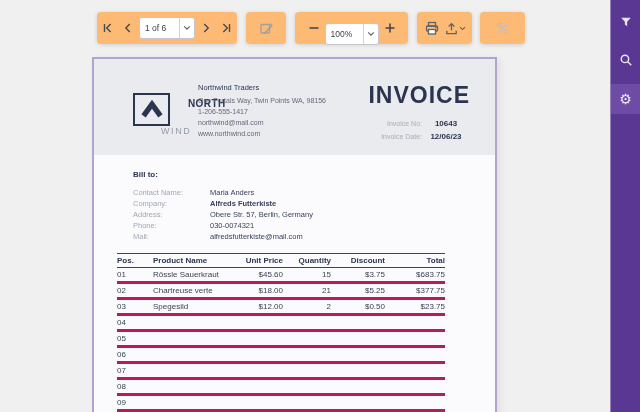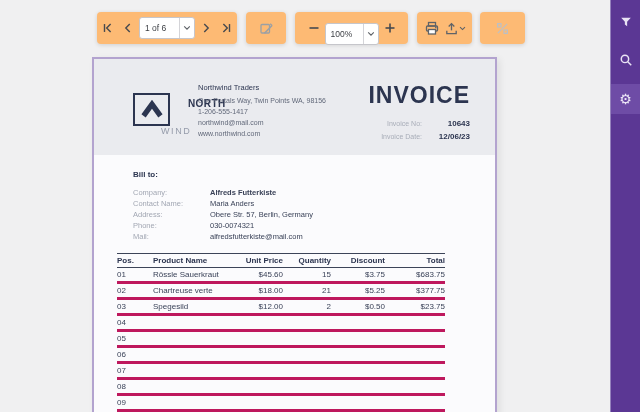--- a/index.html
+++ b/index.html
@@ -77,21 +77,21 @@
   .company .cname { font-size:7.5px; font-weight:normal; color:#2c3550; margin-bottom:3px; }
   .company .cline { font-size:7px; color:#62697a; line-height:11px; }
 
   .inv-title {
     position:absolute; right:25px; top:24px;
     font-size:23px; font-weight:800; letter-spacing:1px; color:#2c3550; line-height:1.1;
   }
   .inv-meta { position:absolute; right:25px; top:60px; width:140px; }
   .meta-row { display:flex; justify-content:flex-end; align-items:baseline; height:13px; }
   .meta-label { font-size:7px; color:#a8adb8; }
-  .meta-value { font-size:8px; font-weight:bold; color:#2c3550; width:48px; text-align:right; }
+  .meta-value { font-size:8px; font-weight:bold; color:#2c3550; width:48px; text-align:center; }
 
   .billto-h { position:absolute; left:39px; top:111px; font-size:8px; font-weight:bold; color:#2c3550; }
   .billto { position:absolute; left:39px; top:128px; }
   .bt-row { display:flex; line-height:11px; }
   .bt-label { width:77px; font-size:7.5px; color:#a2a7b3; }
   .bt-value { font-size:7.5px; color:#3a4258; }
   .bt-value.bold { font-weight:bold; }
 
   .tbl { position:absolute; left:23px; top:194px; width:328px; }
   .trow {
@@ -253,26 +253,26 @@
     </div>
     <div class="meta-row">
       <span class="meta-label">Invoice Date:</span>
       <span class="meta-value">12/06/23</span>
     </div>
   </div>
 
   <div class="billto-h">Bill to:</div>
   <div class="billto">
     <div class="bt-row">
+      <span class="bt-label">Contact Name:</span>
+      <span class="bt-value">Maria Anders</span>
+    </div>
+    <div class="bt-row">
       <span class="bt-label">Company:</span>
       <span class="bt-value bold">Alfreds Futterkiste</span>
-    </div>
-    <div class="bt-row">
-      <span class="bt-label">Contact Name:</span>
-      <span class="bt-value">Maria Anders</span>
     </div>
     <div class="bt-row">
       <span class="bt-label">Address:</span>
       <span class="bt-value">Obere Str. 57, Berlin, Germany</span>
     </div>
     <div class="bt-row">
       <span class="bt-label">Phone:</span>
       <span class="bt-value">030-0074321</span>
     </div>
     <div class="bt-row">

